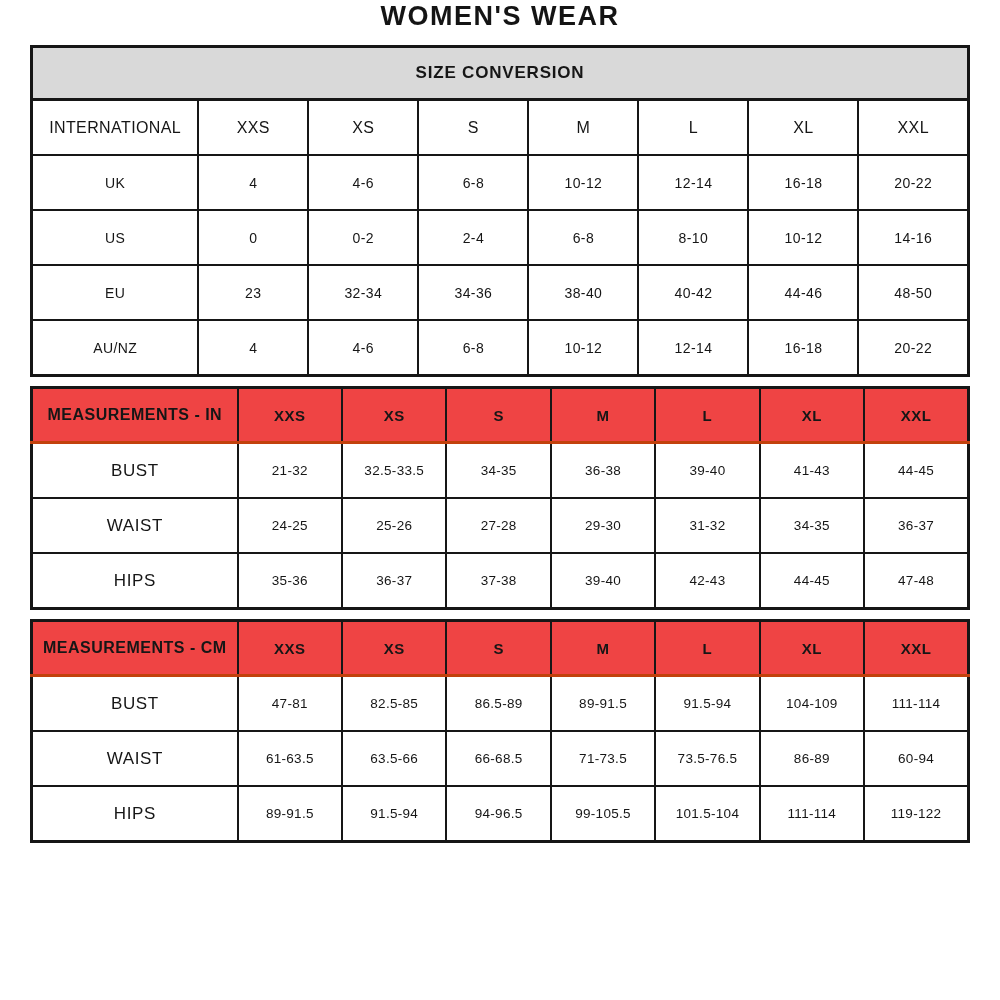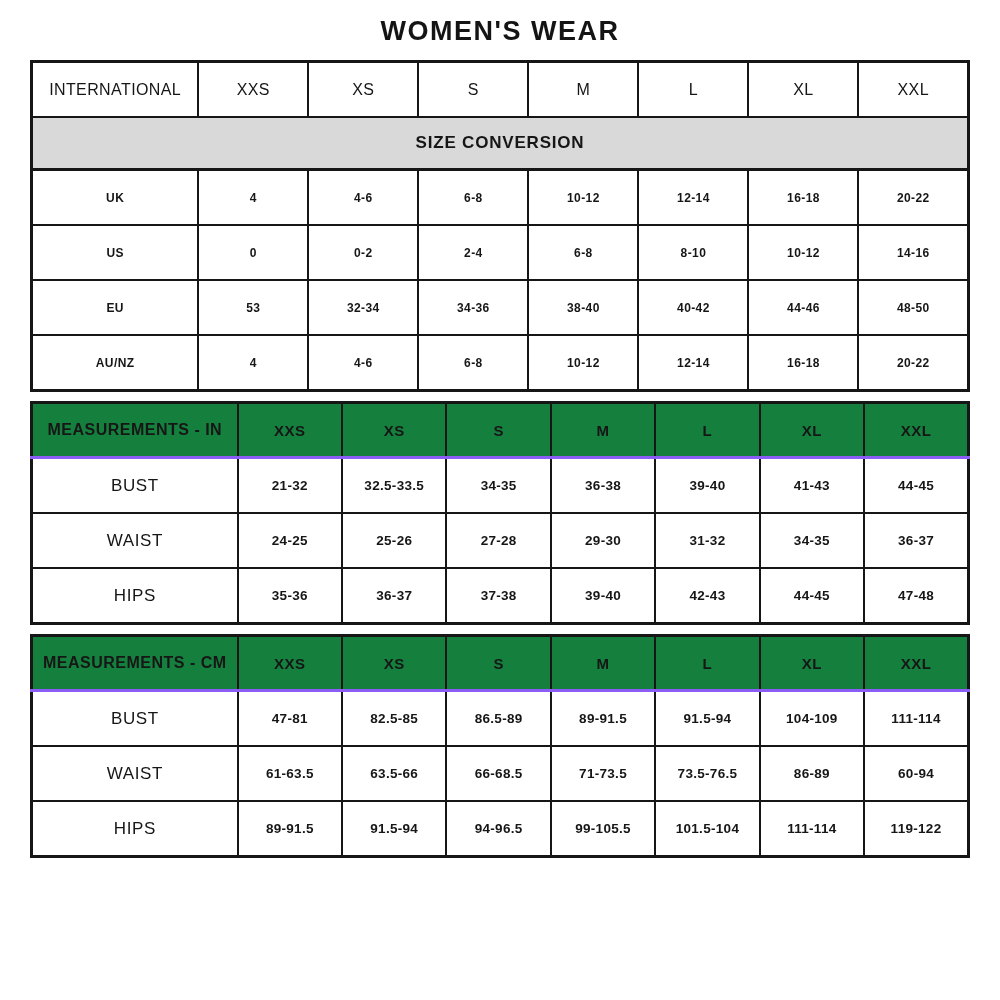--- a/index.html
+++ b/index.html
@@ -9,21 +9,21 @@
     width: 1000px;
     height: 1000px;
     font-family: "Liberation Sans", sans-serif;
     color: #161616;
     -webkit-font-smoothing: antialiased;
   }
   .page {
     width: 1000px;
     height: 1000px;
     box-sizing: border-box;
-    padding-top: 16px;
+    padding-top: 1px;
   }
   .title {
     text-align: center;
     font-size: 27px;
     font-weight: bold;
     letter-spacing: 1.5px;
     margin: 0 0 13px 0;
     color: #141414;
   }
   table.tbl {
@@ -52,47 +52,47 @@
   }
   .t1 .colhead {
     height: 53px;
     font-weight: normal;
     font-size: 16px;
     letter-spacing: 0.4px;
     background: #ffffff;
   }
   .t1 .rowlabel, .t1 .cell {
     height: 53px;
-    font-size: 12px;
+    font-size: 14px;
     letter-spacing: 0.4px;
-    font-weight: bold;
+    font-weight: normal;
   }
   
   .tm .colhead {
-    background: #15803d;
+    background: #ef4444;
     height: 52px;
     font-weight: bold;
     font-size: 15px;
     letter-spacing: 0.5px;
-    border-bottom: 3px solid #8b5cf6;
+    border-bottom: 3px solid #c2410c;
   }
   .tm .colhead.first {
     font-size: 16px;
   }
   .tm .rowlabel {
     height: 53px;
     font-size: 17px;
     letter-spacing: 0.6px;
     font-weight: normal;
     text-align: center;
   }
   .tm .cell {
     font-size: 13.5px;
     letter-spacing: 0.3px;
-    font-weight: bold;
+    font-weight: normal;
   }
 </style>
 </head>
 <body>
 
 <div class="page">
 
   <h1 class="title">WOMEN'S WEAR</h1>
 
   <table class="tbl t1">
@@ -100,33 +100,33 @@
       <col style="width:17.8%">
       <col style="width:11.743%">
         <col style="width:11.743%">
         <col style="width:11.743%">
       <col style="width:11.743%">
         <col style="width:11.743%">
         <col style="width:11.743%">
       <col style="width:11.742%">
     </colgroup>
     <thead>
+      <tr>
+        <th class="banner" colspan="8">SIZE CONVERSION</th>
+      </tr>
       <tr>
         <th class="colhead">INTERNATIONAL</th>
         <th class="colhead">XXS</th>
         <th class="colhead">XS</th>
         <th class="colhead">S</th>
         <th class="colhead">M</th>
         <th class="colhead">L</th>
         <th class="colhead">XL</th>
         <th class="colhead">XXL</th>
       </tr>
-      <tr>
-        <th class="banner" colspan="8">SIZE CONVERSION</th>
-      </tr>
     </thead>
     <tbody>
         <tr>
           <td class="rowlabel">UK</td>
           <td class="cell">4</td>
           <td class="cell">4-6</td>
           <td class="cell">6-8</td>
           <td class="cell">10-12</td>
           <td class="cell">12-14</td>
           <td class="cell">16-18</td>
@@ -137,21 +137,21 @@
           <td class="cell">0</td>
           <td class="cell">0-2</td>
           <td class="cell">2-4</td>
           <td class="cell">6-8</td>
           <td class="cell">8-10</td>
           <td class="cell">10-12</td>
           <td class="cell">14-16</td>
         </tr>
         <tr>
           <td class="rowlabel">EU</td>
-          <td class="cell">53</td>
+          <td class="cell">23</td>
           <td class="cell">32-34</td>
           <td class="cell">34-36</td>
           <td class="cell">38-40</td>
           <td class="cell">40-42</td>
           <td class="cell">44-46</td>
           <td class="cell">48-50</td>
         </tr>
         <tr>
           <td class="rowlabel">AU/NZ</td>
           <td class="cell">4</td>

